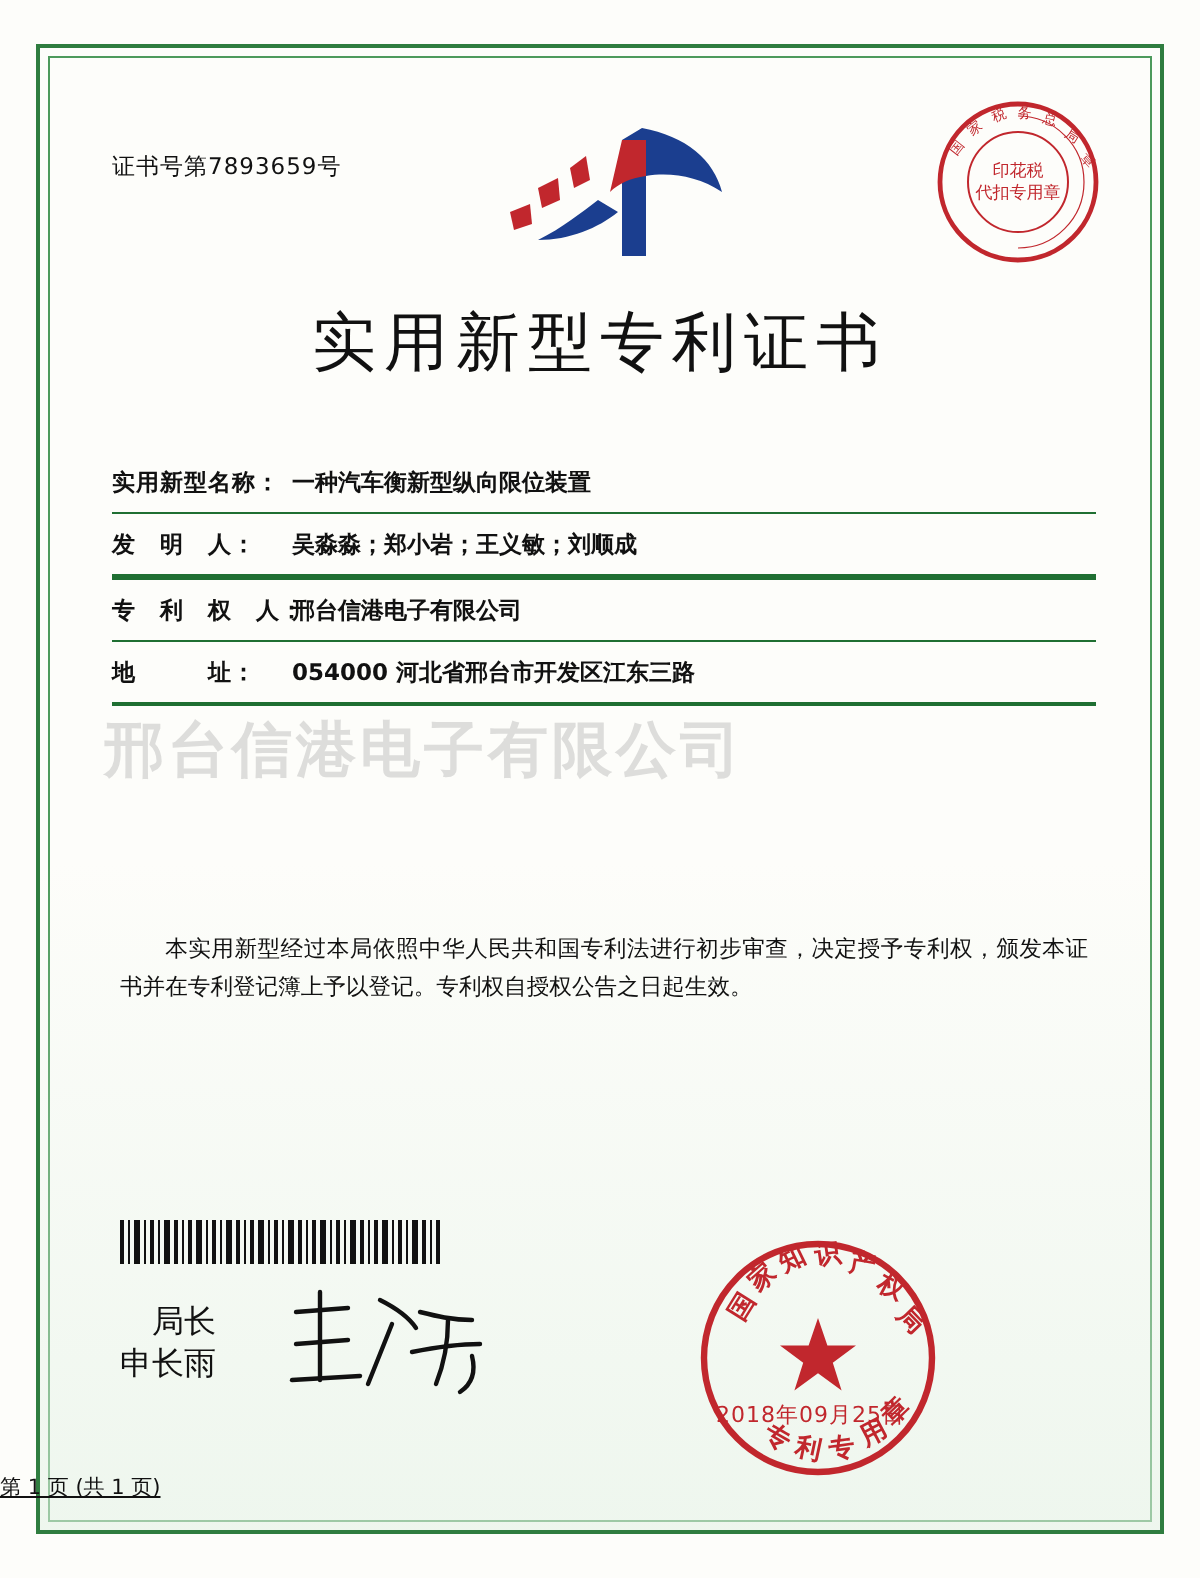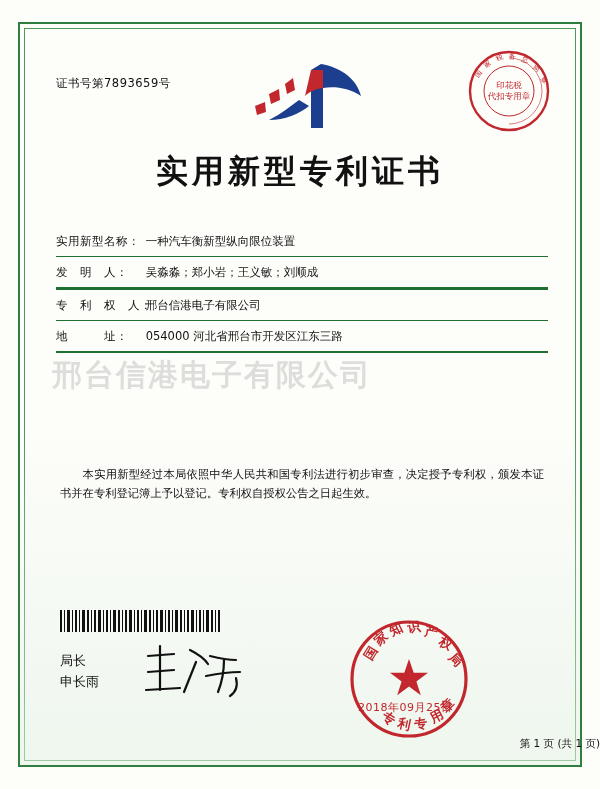--- a/index.html
+++ b/index.html
@@ -88,31 +88,32 @@
     height: 86px;
   }
 
   .title {
     position: absolute;
     left: 0;
     right: 0;
     top: 150px;
     text-align: center;
     font-family: "DejaVu Serif", serif;
-    font-weight: bold;
+    font-weight: normal;
     font-size: 32px;
     letter-spacing: 4px;
     color: #111;
   }
 
   .fields {
     position: absolute;
     left: 56px;
     right: 52px;
     top: 226px;
+    font-weight: bold;
   }
   .row {
     position: relative;
     height: 30px;
     font-size: 11.5px;
     color: #111;
     line-height: 30px;
     white-space: nowrap;
   }
   .row .lbl {
@@ -175,23 +176,24 @@
     left: 60px;
     top: 610px;
     width: 160px;
     height: 22px;
   }
 
   .signature-block {
     position: absolute;
     left: 60px;
     top: 650px;
-    font-size: 13px;
+    font-size: 16px;
     line-height: 21px;
     color: #111;
+    text-align: right;
   }
 
   .handwriting {
     position: absolute;
     left: 140px;
     top: 640px;
     width: 110px;
     height: 62px;
   }
 
@@ -208,23 +210,24 @@
     top: 700px;
     font-size: 11px;
     color: #c1272d;
     letter-spacing: 0.5px;
   }
 
   .footer {
     position: absolute;
     left: 0; right: 0;
     bottom: 38px;
-    text-align: right;
+    text-align: left;
     font-size: 10.5px;
     color: #111;
+    text-decoration: underline;
   }
 </style>
 </head>
 <body>
 
 <div class="page">
 
   <div class="frame-outer"></div>
   <div class="frame-inner"></div>
   <div class="corner tl"></div>

